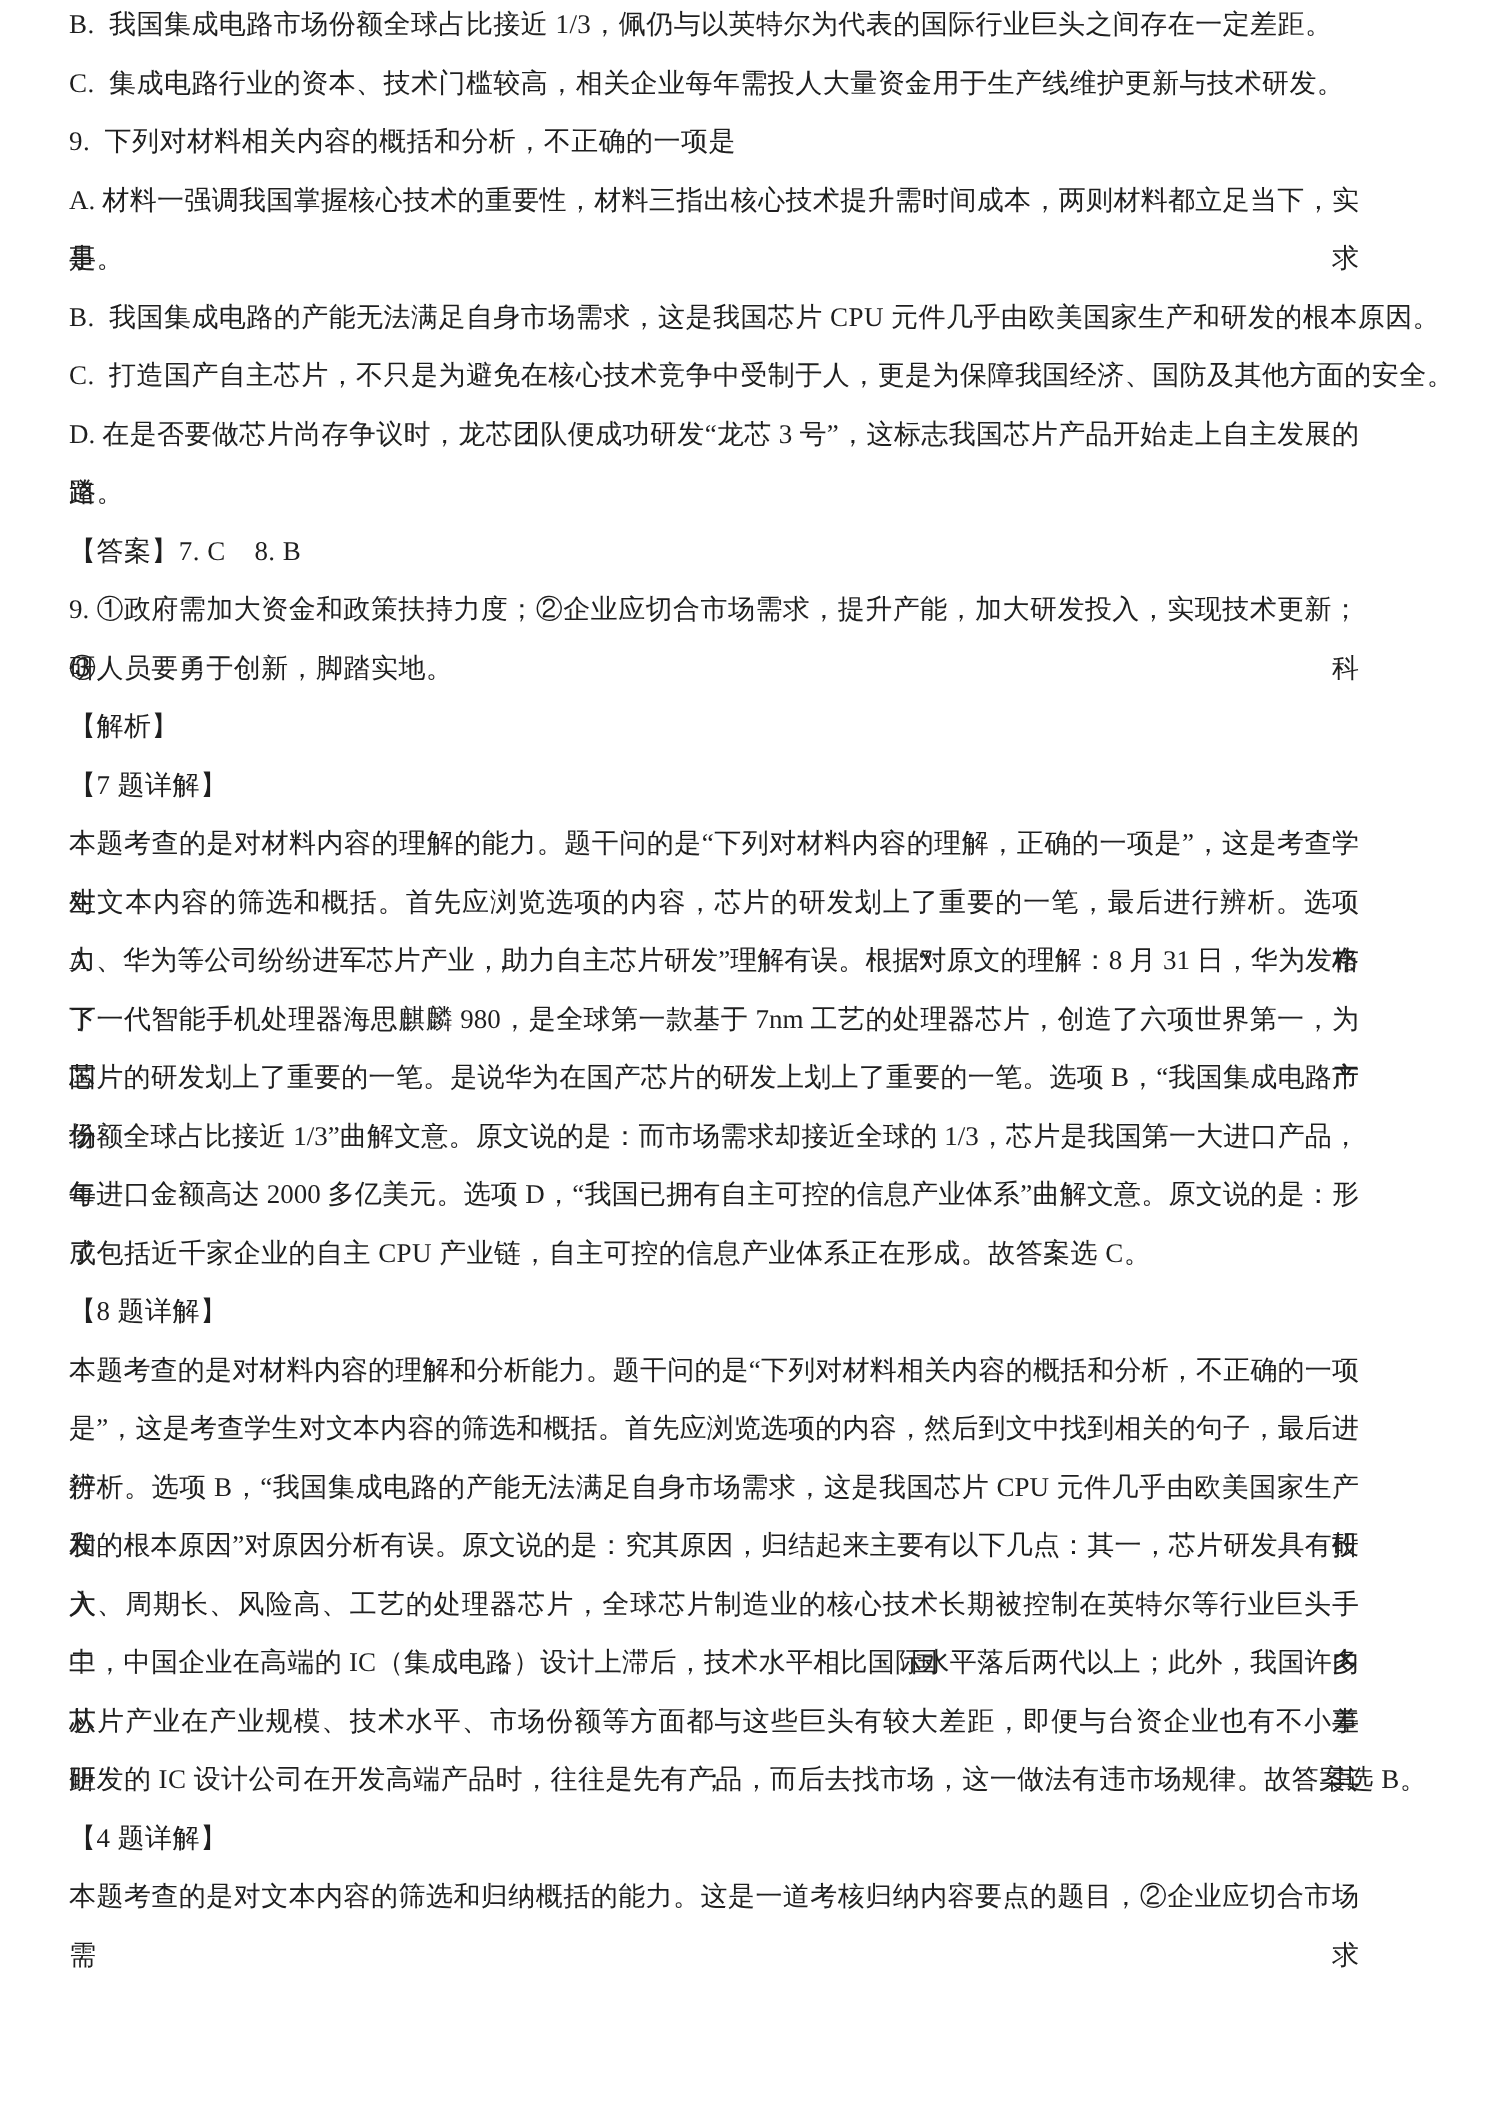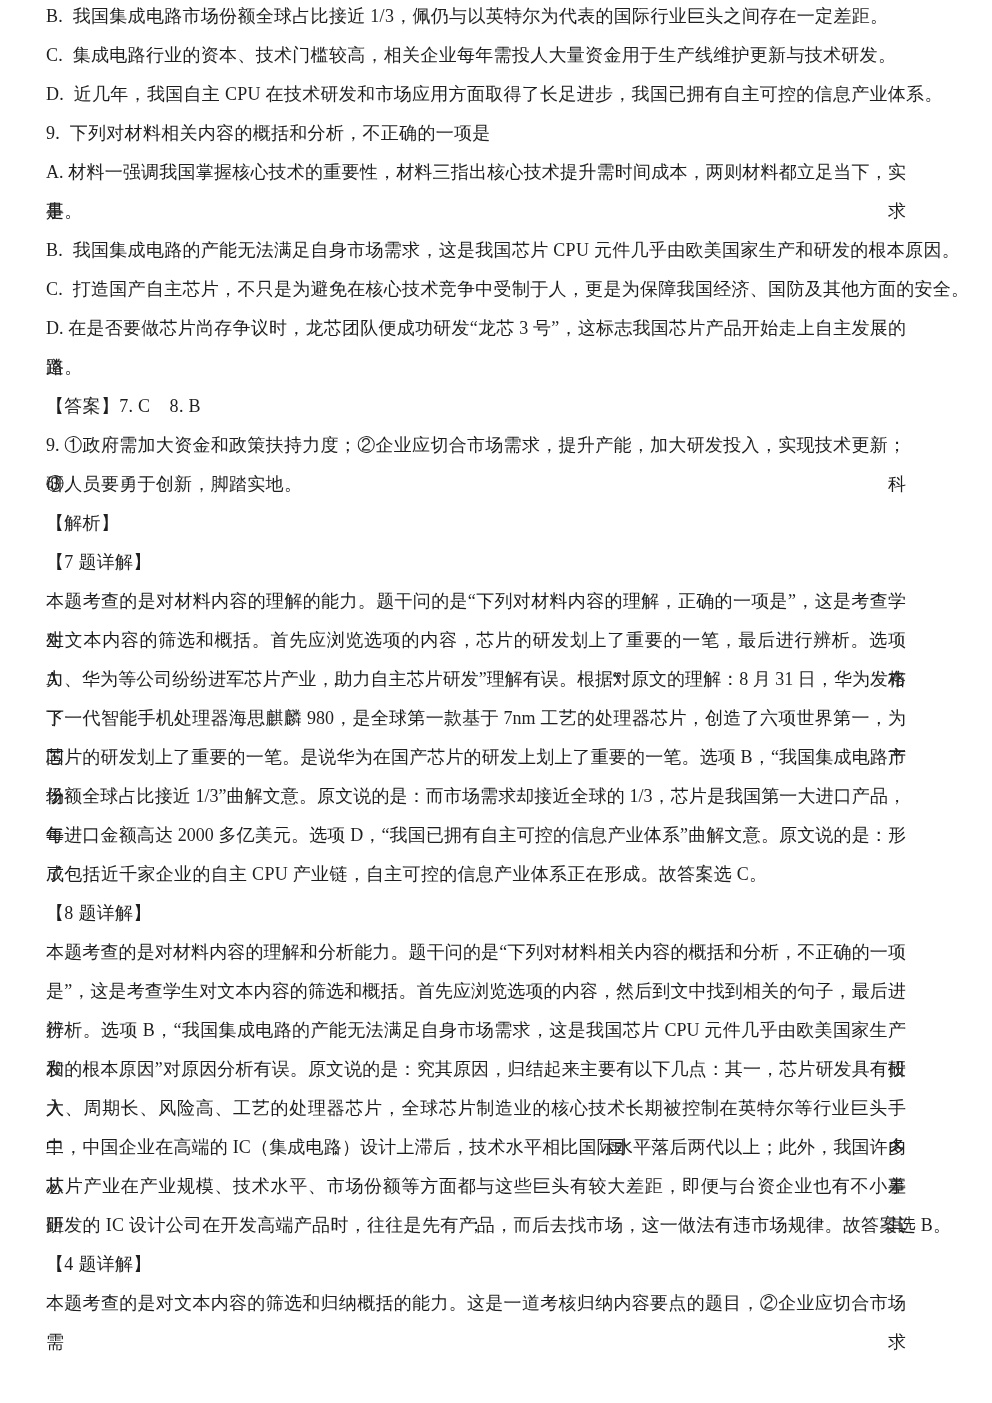--- a/index.html
+++ b/index.html
@@ -40,21 +40,20 @@
     letter-spacing: 0;
   }
 </style>
 </head>
 <body style="background: rgb(255, 255, 255);">
 
 <main id="page">
   <div id="content" style="color: rgb(31, 31, 31);">
       <div class="line">B.  我国集成电路市场份额全球占比接近 1/3，佩仍与以英特尔为代表的国际行业巨头之间存在一定差距。</div>
       <div class="line">C.  集成电路行业的资本、技术门槛较高，相关企业每年需投人大量资金用于生产线维护更新与技术研发。</div>
-      <div class="line">D.  近几年，我国自主 CPU 在技术研发和市场应用方面取得了长足进步，我国已拥有自主可控的信息产业体系。</div>
       <div class="line">9.  下列对材料相关内容的概括和分析，不正确的一项是</div>
       <div class="line just">A.  材料一强调我国掌握核心技术的重要性，材料三指出核心技术提升需时间成本，两则材料都立足当下，实事求</div>
       <div class="line">是。</div>
       <div class="line">B.  我国集成电路的产能无法满足自身市场需求，这是我国芯片 CPU 元件几乎由欧美国家生产和研发的根本原因。</div>
       <div class="line">C.  打造国产自主芯片，不只是为避免在核心技术竞争中受制于人，更是为保障我国经济、国防及其他方面的安全。</div>
       <div class="line just">D.  在是否要做芯片尚存争议时，龙芯团队便成功研发“龙芯 3 号”，这标志我国芯片产品开始走上自主发展的道</div>
       <div class="line">路。</div>
       <div class="line">【答案】7. C    8. B</div>
       <div class="line just">9. ①政府需加大资金和政策扶持力度；②企业应切合市场需求，提升产能，加大研发投入，实现技术更新；③科</div>
       <div class="line">研人员要勇于创新，脚踏实地。</div>

